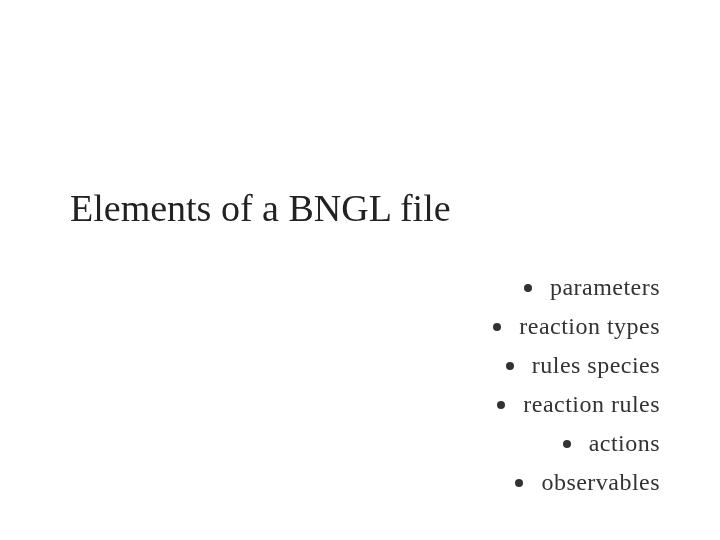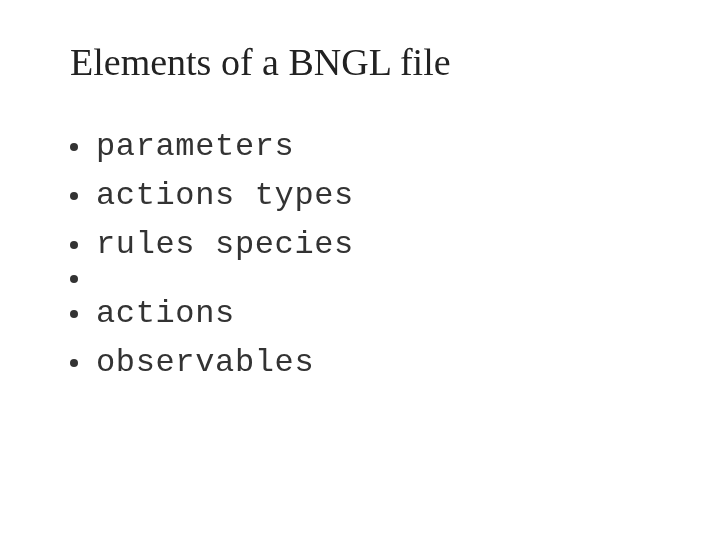--- a/index.html
+++ b/index.html
@@ -1,18 +1,19 @@
 <!DOCTYPE html>
 <html><head>
   <meta charset="utf-8">
   <style>
     * {
       margin: 0;
       padding: 0;
       box-sizing: border-box;
+      justify-content: flex-end;
     }
 
     body {
       width: 720px;
       height: 540px;
       background: #ffffff;
       font-family: Georgia, 'Times New Roman', serif;
       overflow: hidden;
     }
 
@@ -50,47 +51,48 @@
     .bullet-dot {
       width: 8px;
       height: 8px;
       border-radius: 50%;
       background: #333333;
       flex-shrink: 0;
       margin-left: 10px;
     }
 
     .bullet-text {
-      font-family: Liberation Mono, monospace;
-      font-size: 32px;
+      font-family: Liberation Serif, serif;
+      font-size: 24px;
       color: #333333;
       letter-spacing: 0.02em;
     }
   </style>
 </head>
 <body>
 
 <div class="slide">
   <h1 class="title">Elements of a BNGL file</h1>
 
   <ul class="bullet-list">
     <li class="bullet-item">
       <span class="bullet-dot"></span>
       <span class="bullet-text">parameters</span>
     </li>
     <li class="bullet-item">
       <span class="bullet-dot"></span>
-      <span class="bullet-text">actions types</span>
+      <span class="bullet-text">reaction types</span>
     </li>
     <li class="bullet-item">
       <span class="bullet-dot"></span>
       <span class="bullet-text">rules species</span>
     </li>
     <li class="bullet-item">
       <span class="bullet-dot"></span>
+      <span class="bullet-text">reaction rules</span>
     </li>
     <li class="bullet-item">
       <span class="bullet-dot"></span>
       <span class="bullet-text">actions</span>
     </li>
     <li class="bullet-item">
       <span class="bullet-dot"></span>
       <span class="bullet-text">observables</span>
     </li>
   </ul>

